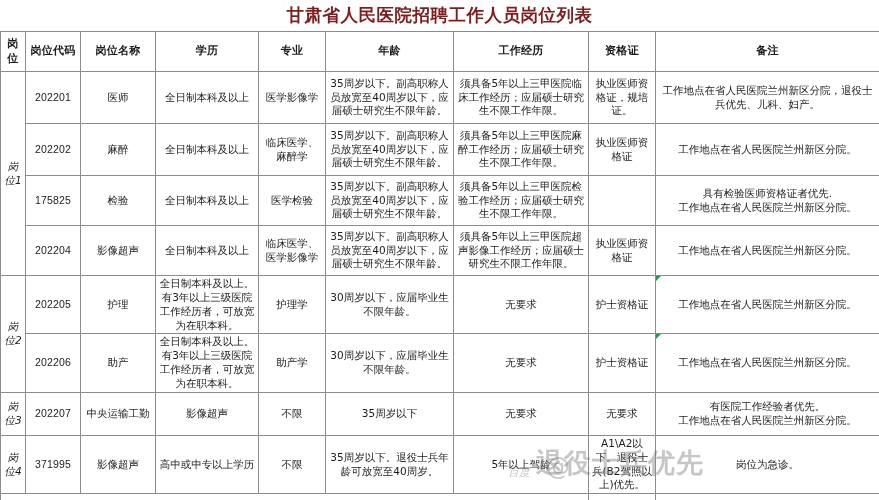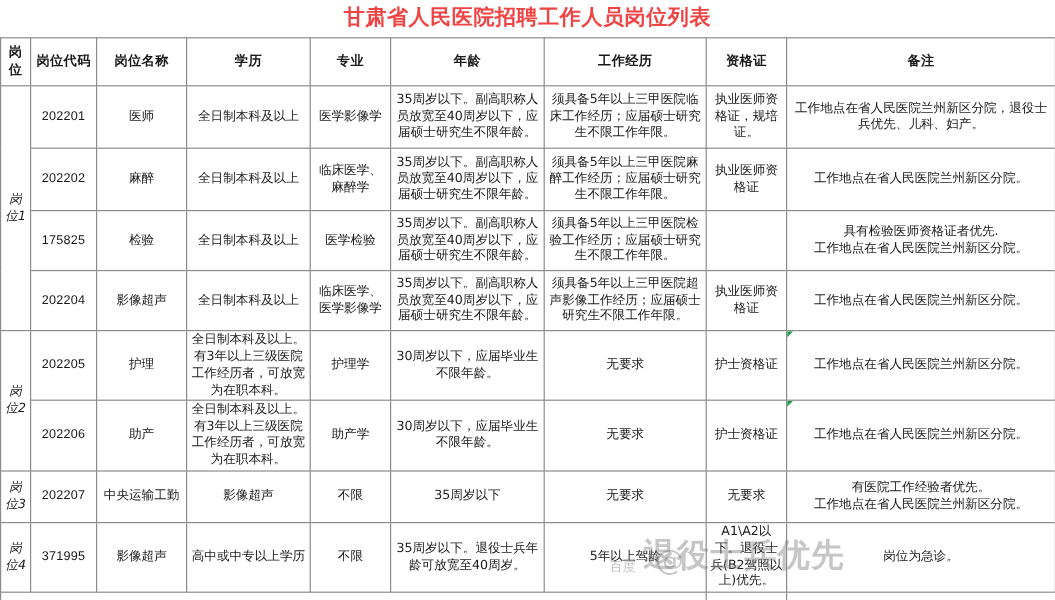--- a/index.html
+++ b/index.html
@@ -39,21 +39,21 @@
     left: 0;
     top: 0;
     width: 879px;
     height: 31px;
     line-height: 30px;
     text-align: center;
     font-family: "DejaVu Serif", "Liberation Serif", serif;
     font-size: 17.5px;
     font-weight: bold;
     letter-spacing: 0.5px;
-    color: #ef4444;
+    color: #7f1d1d;
     white-space: nowrap;
   }
 
   
   .ghost-vline {
     position: absolute;
     top: 0;
     width: 1px;
     background: #e2e2e2;
   }
@@ -151,20 +151,21 @@
     letter-spacing: 1px;
   }
   .wm-badu {
     position: absolute;
     left: 0px;
     top: 22px;
     font-size: 11px;
     font-family: "DejaVu Sans", "Liberation Sans", sans-serif;
     color: rgba(120,120,120,0.45);
     white-space: nowrap;
+    font-style: italic;
   }
   .wm-at {
     position: absolute;
     left: 38px;
     top: 10px;
     font-size: 24px;
     color: rgba(120,120,120,0.40);
     font-family: "DejaVu Sans", "Liberation Sans", sans-serif;
   }
 </style>

